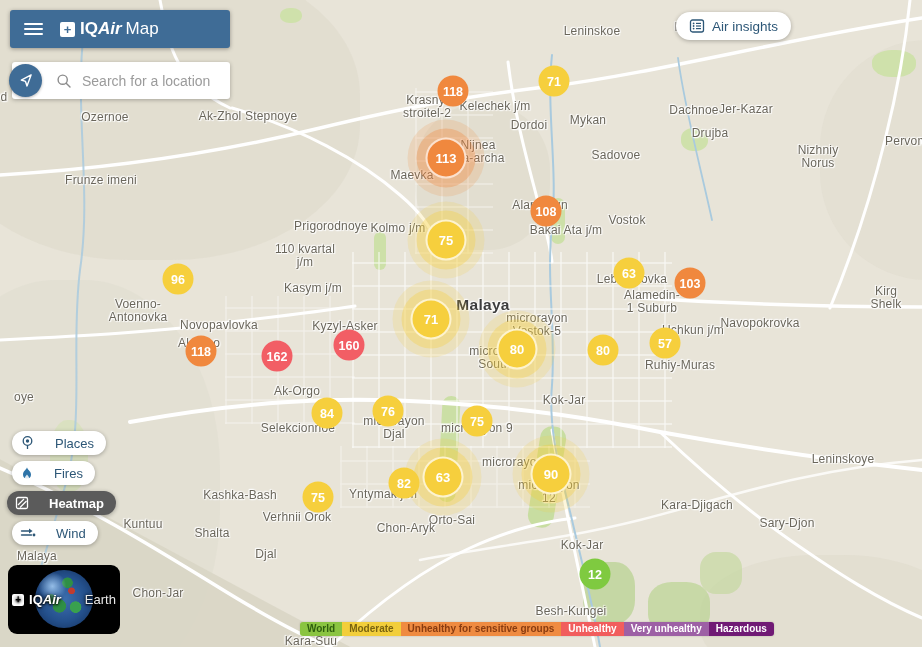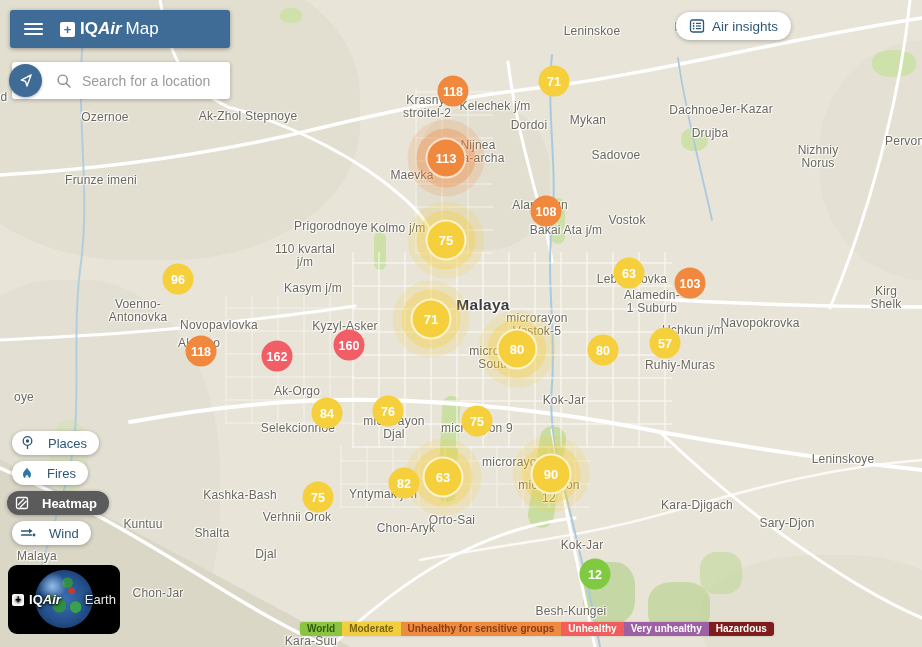--- a/index.html
+++ b/index.html
@@ -39,21 +39,21 @@
   .nav-circle{position:absolute;left:-3px;top:2px;width:33px;height:33px;border-radius:50%;background:#3f6c96;
     display:flex;align-items:center;justify-content:center;cursor:pointer;box-shadow:0 1px 3px rgba(0,0,0,.3);}
   .search input{border:0;outline:0;background:transparent;font-family:inherit;font-size:14px;color:#444;
     width:140px;margin-left:8px;}
   .search input::placeholder{color:#9b9b9b;}
   .search .mag{margin-left:44px;display:flex;}
   .top-btn{position:absolute;top:12px;height:28px;border-radius:14px;background:#fff;display:flex;
     align-items:center;gap:7px;padding:0 13px;color:#2d5777;font-size:13.5px;z-index:10;cursor:pointer;
     box-shadow:0 1px 4px rgba(0,0,0,.28);}
   .layer-btn{position:absolute;left:12px;height:24px;border-radius:12px;background:#fff;display:flex;
-    align-items:center;gap:13px;padding:0 12px 0 8px;color:#2d5777;font-size:13px;z-index:10;cursor:pointer;
+    align-items:center;gap:20px;padding:0 12px 0 8px;color:#2d5777;font-size:13px;z-index:10;cursor:pointer;
     box-shadow:0 1px 4px rgba(0,0,0,.3);}
   .layer-btn.active{left:7px;background:#5b5b5b;color:#fff;font-weight:700;}
   .earth{position:absolute;left:8px;top:565px;width:112px;height:69px;background:#000;border-radius:9px;
     z-index:10;display:flex;align-items:center;justify-content:center;overflow:hidden;cursor:pointer;}
   .globe{position:absolute;width:58px;height:58px;left:27px;top:5px;border-radius:50%;background:
     radial-gradient(circle at 30% 28%, rgba(160,200,240,.9) 0%, rgba(160,200,240,0) 24%),
     radial-gradient(circle at 63% 36%, #c03c2e 0 6%, transparent 7%),
     radial-gradient(circle at 42% 62%, #2f8f46 0 13%, transparent 14%),
     radial-gradient(circle at 70% 64%, #39a04e 0 10%, transparent 11%),
     radial-gradient(circle at 28% 50%, #2c7a3e 0 9%, transparent 10%),
@@ -308,15 +308,15 @@
       <span class="sfx">Earth</span>
     </div>
   </div>
 
   <div class="legend">
     <span style="background: rgb(138, 196, 65); color: rgb(46, 94, 14);">World</span>
     <span style="background: rgb(242, 206, 59); color: rgb(122, 100, 16);">Moderate</span>
     <span style="background: rgb(239, 139, 65); color: rgb(138, 60, 16);">Unhealthy for sensitive groups</span>
     <span style="background: rgb(241, 93, 93); color: rgb(255, 255, 255);">Unhealthy</span>
     <span style="background: rgb(157, 96, 165); color: rgb(255, 255, 255);">Very unhealthy</span>
-    <span style="background: #7f1d1d; color: rgb(255, 255, 255);">Hazardous</span>
+    <span style="background: #701a75; color: rgb(255, 255, 255);">Hazardous</span>
   </div>
 </div>
 
 </body></html>

